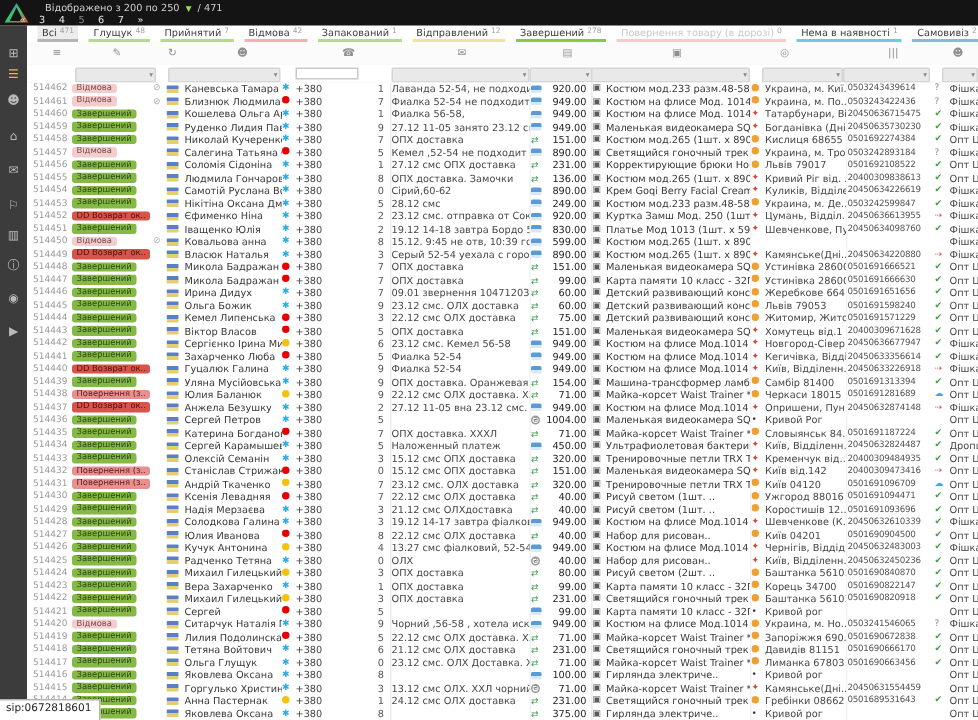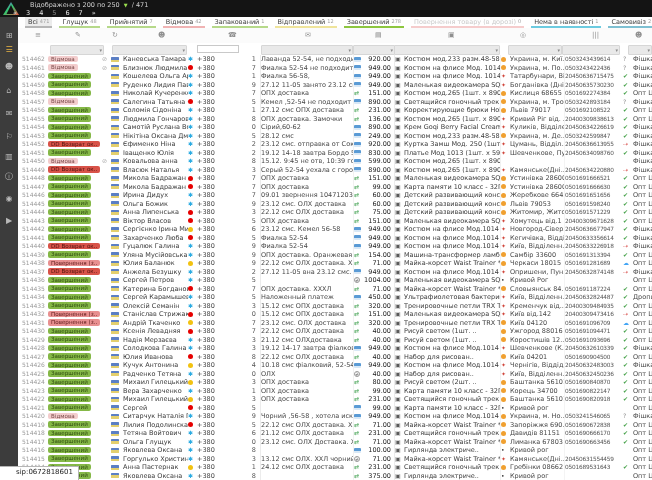--- a/index.html
+++ b/index.html
@@ -59,21 +59,21 @@
   .c-car{width:9px;font-size:6px}
   .car-up{display:inline-block;width:5px;height:5px;border-radius:50%;background:#f0a030;vertical-align:middle}
   .car-np{color:#d0453a}
   .car-pk{color:#333}
   .c-city{width:54px;color:#474747;border-right:1px solid #f4f4f4}
   .c-ttn{width:58px;font-size:5.8px;letter-spacing:-0.2px;color:#555}
   .c-ts{width:10px;font-size:6px}
   .ts-ok{color:#43a047}.ts-q{color:#8a8a8a}.ts-transit{color:#d9534f}.ts-cloud{color:#42a5f5}
   .c-src{flex:1 1 auto;color:#474747}
   
-  .statusbar{position:absolute;left:0;bottom:0;height:12px;background:#fff;border:1px solid #b5b5b5;border-left:none;border-bottom:none;font-size:7px;color:#222;padding:1px 5px 0 16px;z-index:9}
+  .statusbar{position:absolute;left:0;bottom:0;height:12px;background:#fff;border:1px solid #b5b5b5;border-left:none;border-bottom:none;font-size:7px;color:#222;padding:1px 5px 0 4px;z-index:9}
 </style>
 </head>
 <body>
 
 <div class="topbar">
   <svg class="logo" viewBox="0 0 18 15">
     <defs>
         <linearGradient id="lg" x1="0" y1="0" x2="1" y2="1">
       <stop offset="0" stop-color="#8e2ff7"></stop>
           <stop offset="0.45" stop-color="#2ecc71"></stop>
@@ -556,21 +556,21 @@
       <div class="c-ts"><span class="ts-ok">✔</span></div>
       <div class="c-src">Опт Центр</div>
     </div>
     <div class="row">
       <div class="c-id">514444</div>
       <div class="c-status"><span class="pill" style="background: rgb(133, 184, 71); color: rgb(45, 74, 15);">Завершений</span></div>
       <div class="c-info"></div>
       <div class="c-flag">
         <div class="flag"></div>
       </div>
-      <div class="c-name">Анна Липенська</div>
+      <div class="c-name">Кемел Липенська</div>
       <div class="c-op"><span class="dot v"></span></div>
       <div class="c-phone">+380</div>
       <div class="c-n">3</div>
       <div class="c-cm">22.12 смс ОЛХ доставка</div>
       <div class="c-pay"><span class="ic-cod">⇄</span></div>
       <div class="c-price">75.00</div>
       <div class="c-pi">▣</div>
       <div class="c-prod">Детский развивающий констру..</div>
       <div class="c-car"><span class="car-up"></span></div>
       <div class="c-city">Житомир, Жито..</div>
@@ -676,21 +676,21 @@
       <div class="c-name">Уляна Мусійовська</div>
       <div class="c-op"><span class="op-k">✱</span></div>
       <div class="c-phone">+380</div>
       <div class="c-n">9</div>
       <div class="c-cm">ОПХ доставка. Оранжевая</div>
       <div class="c-pay"><span class="ic-cod">⇄</span></div>
       <div class="c-price">154.00</div>
       <div class="c-pi">▣</div>
       <div class="c-prod">Машина-трансформер ламборд..</div>
       <div class="c-car"><span class="car-up"></span></div>
-      <div class="c-city">Самбір 33600</div>
+      <div class="c-city">Самбір 81400</div>
       <div class="c-ttn">0501691313394</div>
       <div class="c-ts"><span class="ts-ok">✔</span></div>
       <div class="c-src">Опт Центр</div>
     </div>
     <div class="row">
       <div class="c-id">514438</div>
       <div class="c-status"><span class="pill" style="background: rgb(232, 144, 144); color: rgb(93, 26, 26);">Повернення (з..</span></div>
       <div class="c-info"></div>
       <div class="c-flag">
         <div class="flag"></div>
@@ -956,21 +956,21 @@
       <div class="c-id">514426</div>
       <div class="c-status"><span class="pill" style="background: rgb(133, 184, 71); color: rgb(45, 74, 15);">Завершений</span></div>
       <div class="c-info"></div>
       <div class="c-flag">
         <div class="flag"></div>
       </div>
       <div class="c-name">Кучук Антонина</div>
       <div class="c-op"><span class="dot l"></span></div>
       <div class="c-phone">+380</div>
       <div class="c-n">4</div>
-      <div class="c-cm">10.18 смс фіалковий, 52-54</div>
+      <div class="c-cm">13.27 смс фіалковий, 52-54</div>
       <div class="c-pay"><span class="ic-card"></span></div>
       <div class="c-price">949.00</div>
       <div class="c-pi">▣</div>
       <div class="c-prod">Костюм на флисе Мод.1014 (1ш..</div>
       <div class="c-car"><span class="car-np">✦</span></div>
       <div class="c-city">Чернігів, Віддід..</div>
       <div class="c-ttn">20450632483003</div>
       <div class="c-ts"><span class="ts-ok">✔</span></div>
       <div class="c-src">Фішка</div>
     </div>

